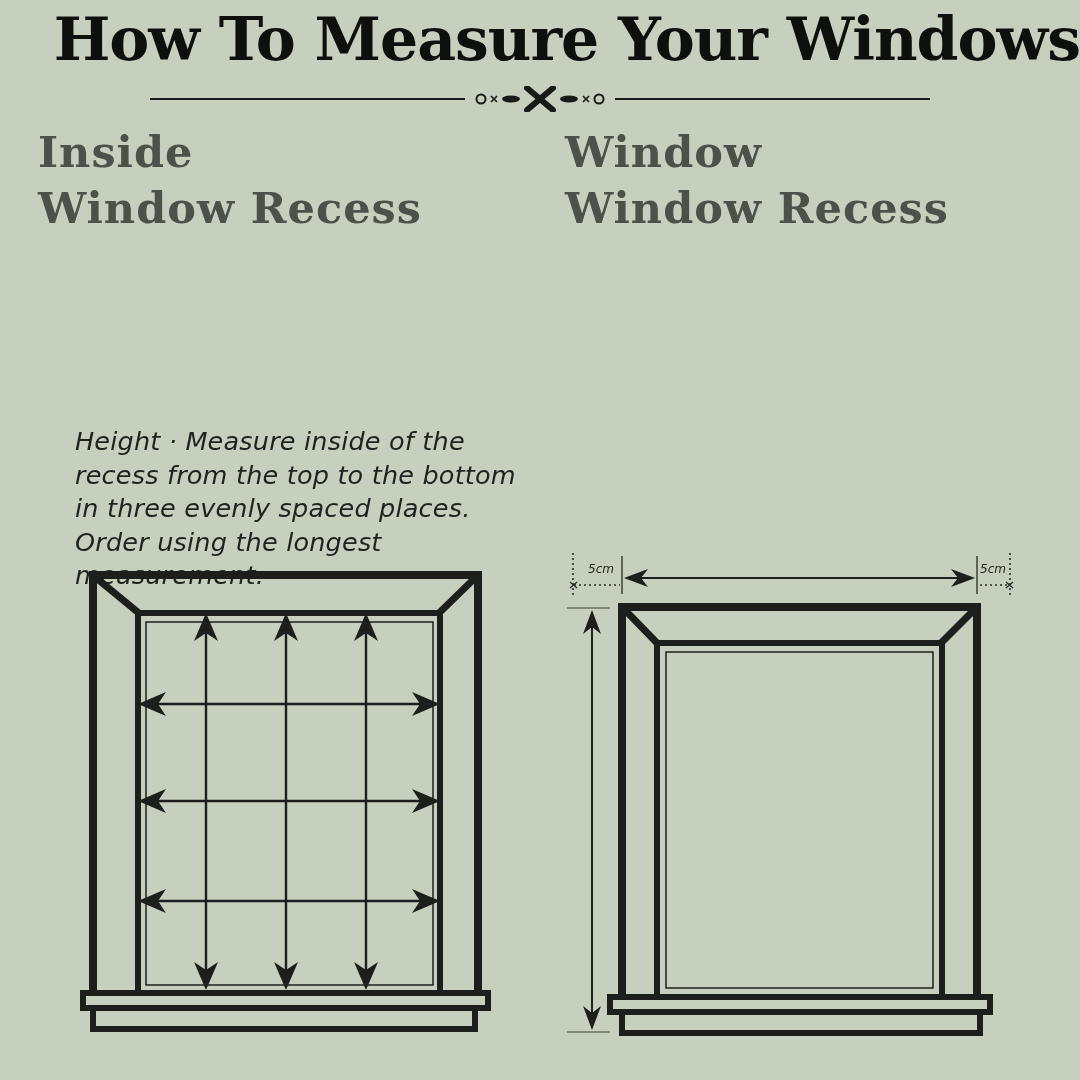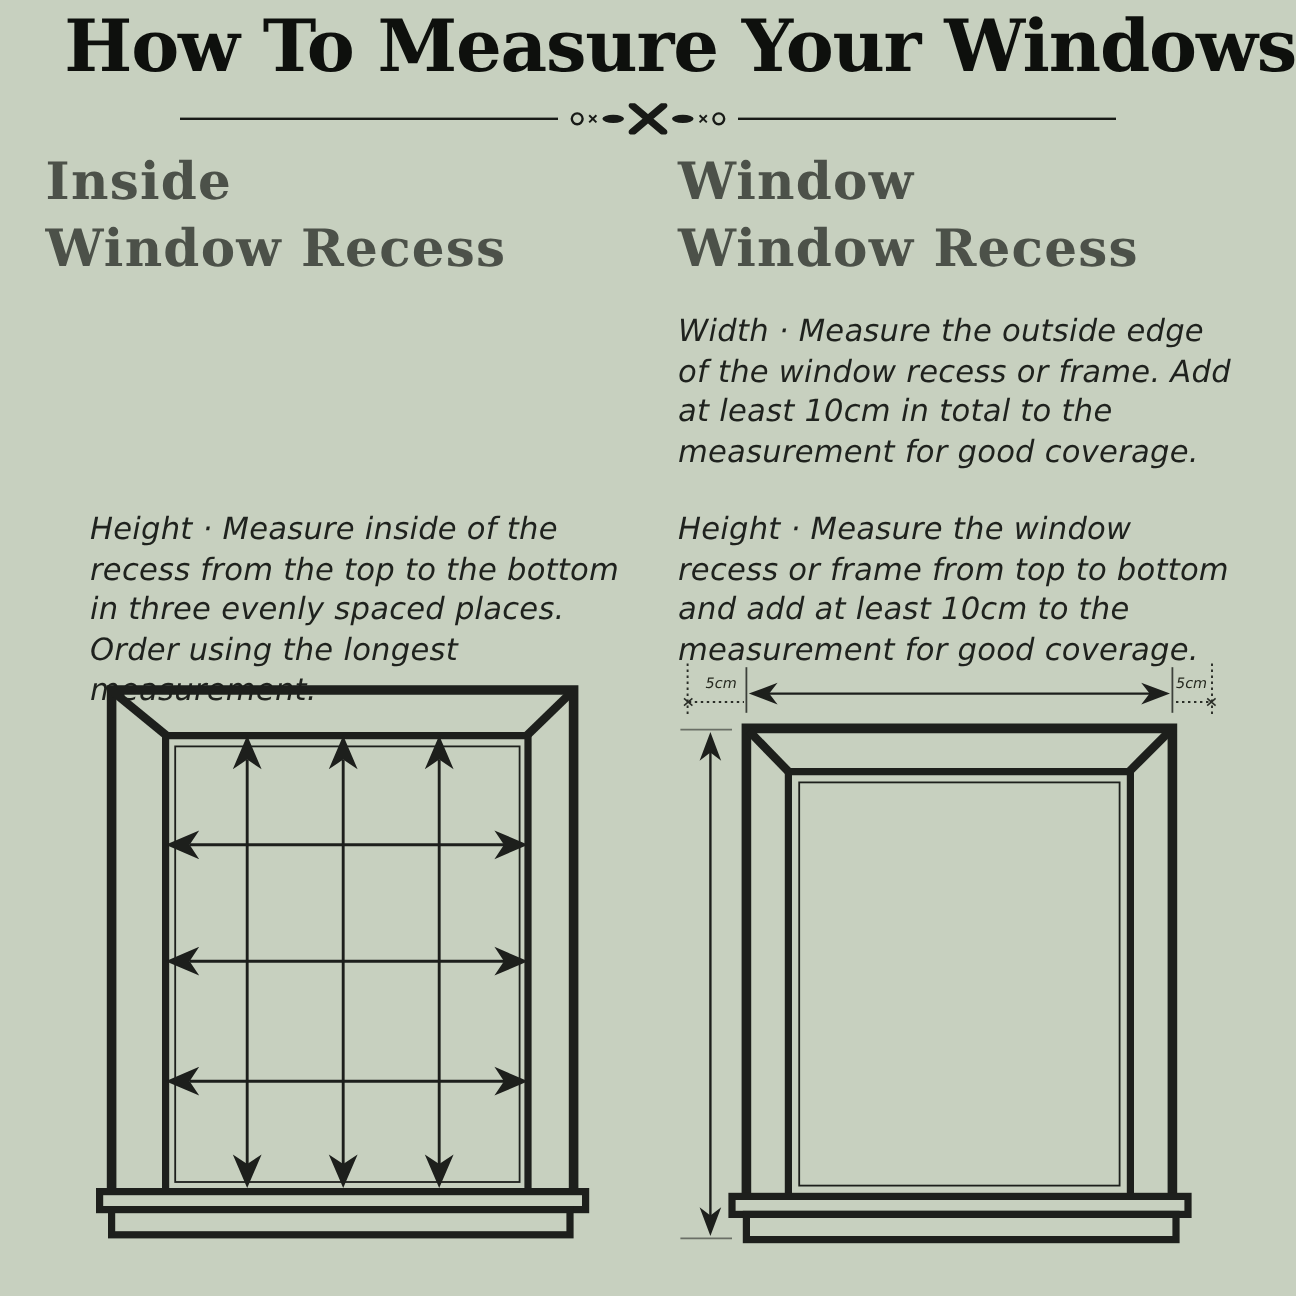--- a/index.html
+++ b/index.html
@@ -77,22 +77,20 @@
   <h2 class="col-heading" style="left:38px;">
     <span>Inside</span>
     <span>Window Recess</span>
   </h2>
   <p class="para" style="left:75px;top:425px;">Height · Measure inside of the recess from the top to the bottom in three evenly spaced places. Order using the longest measurement.</p>
 
   <h2 class="col-heading" style="left:565px;">
     <span>Window</span>
     <span>Window Recess</span>
   </h2>
-  <p class="para" style="left:565px;top:260px;">Width · Measure the outside edge of the window recess or frame. Add at least 10cm in total to the measurement for good coverage.</p>
-  <p class="para" style="left:565px;top:425px;">Height · Measure the window recess or frame from top to bottom and add at least 10cm to the measurement for good coverage.</p>
 
   <div class="diagram" style="left:70px;top:560px;width:430px;height:480px;">
     <svg width="430" height="480" viewBox="0 0 430 480">
       <g stroke="#1d1f1c" fill="none">
 
         <path d="M23 433 L23 15 L408 15 L408 433" stroke-width="8"></path>
 
         <path d="M25 17 L70 54" stroke-width="7"></path>
         <path d="M406 17 L368 54" stroke-width="7"></path>
 

